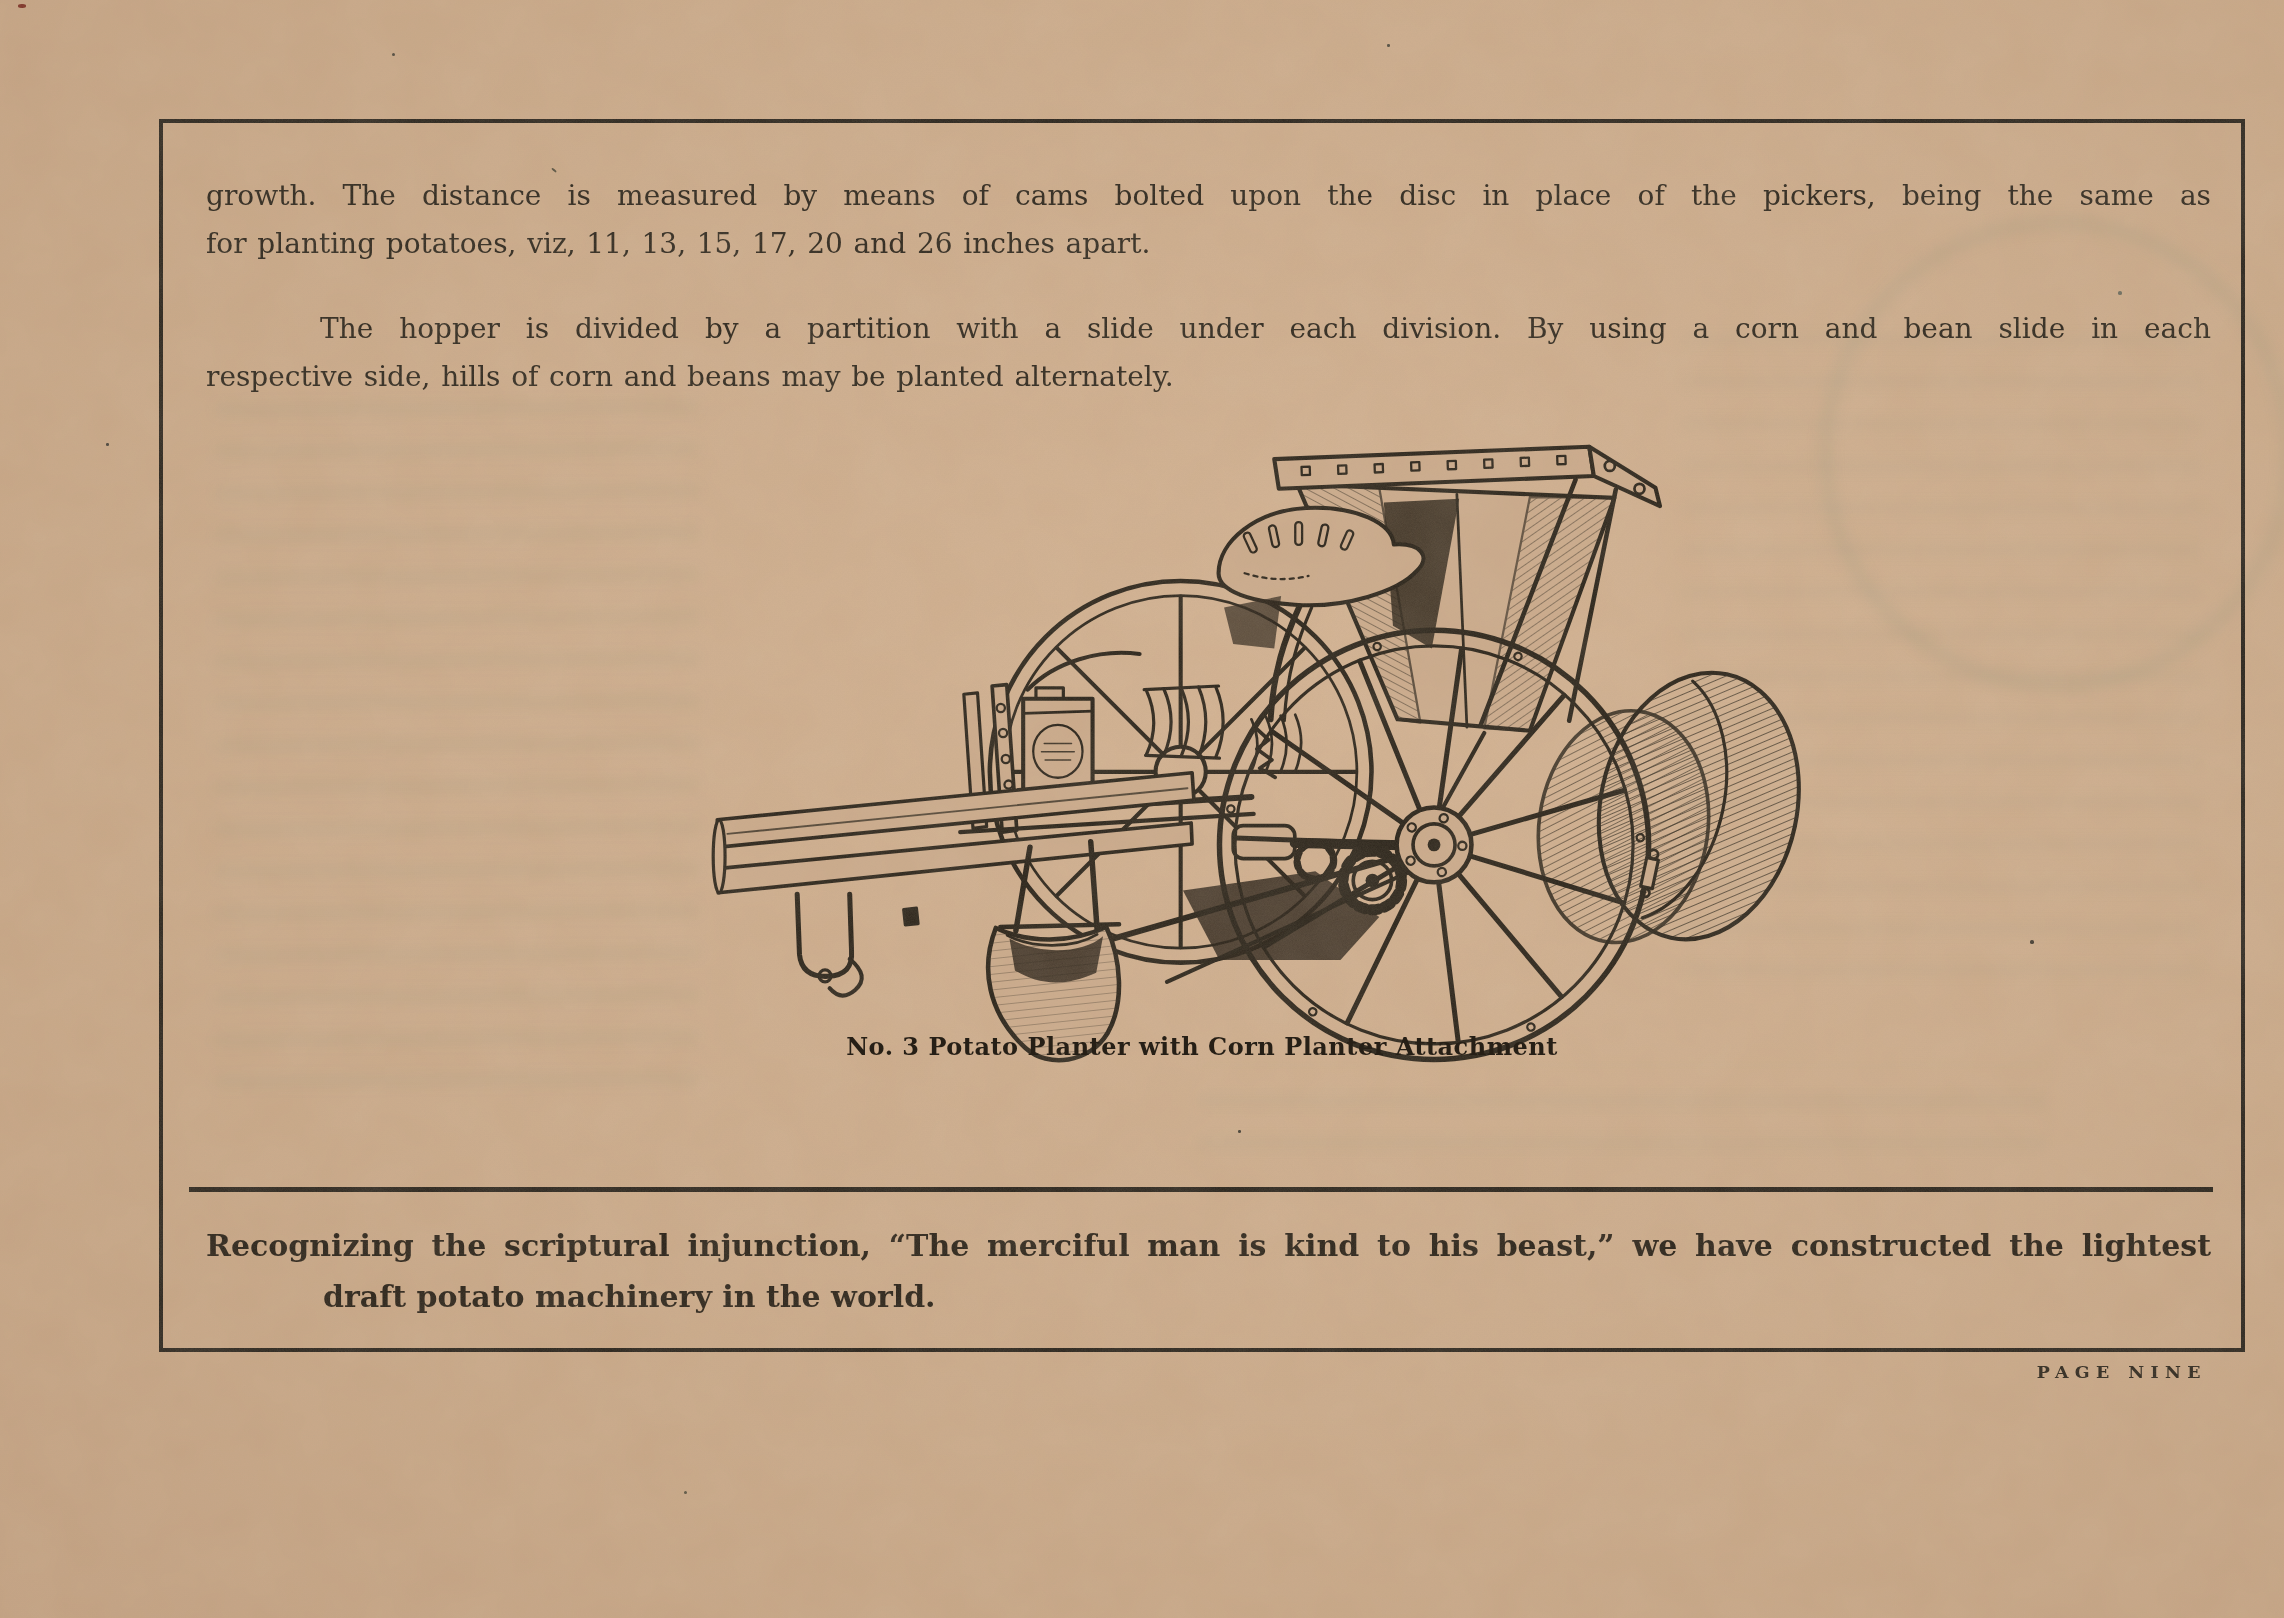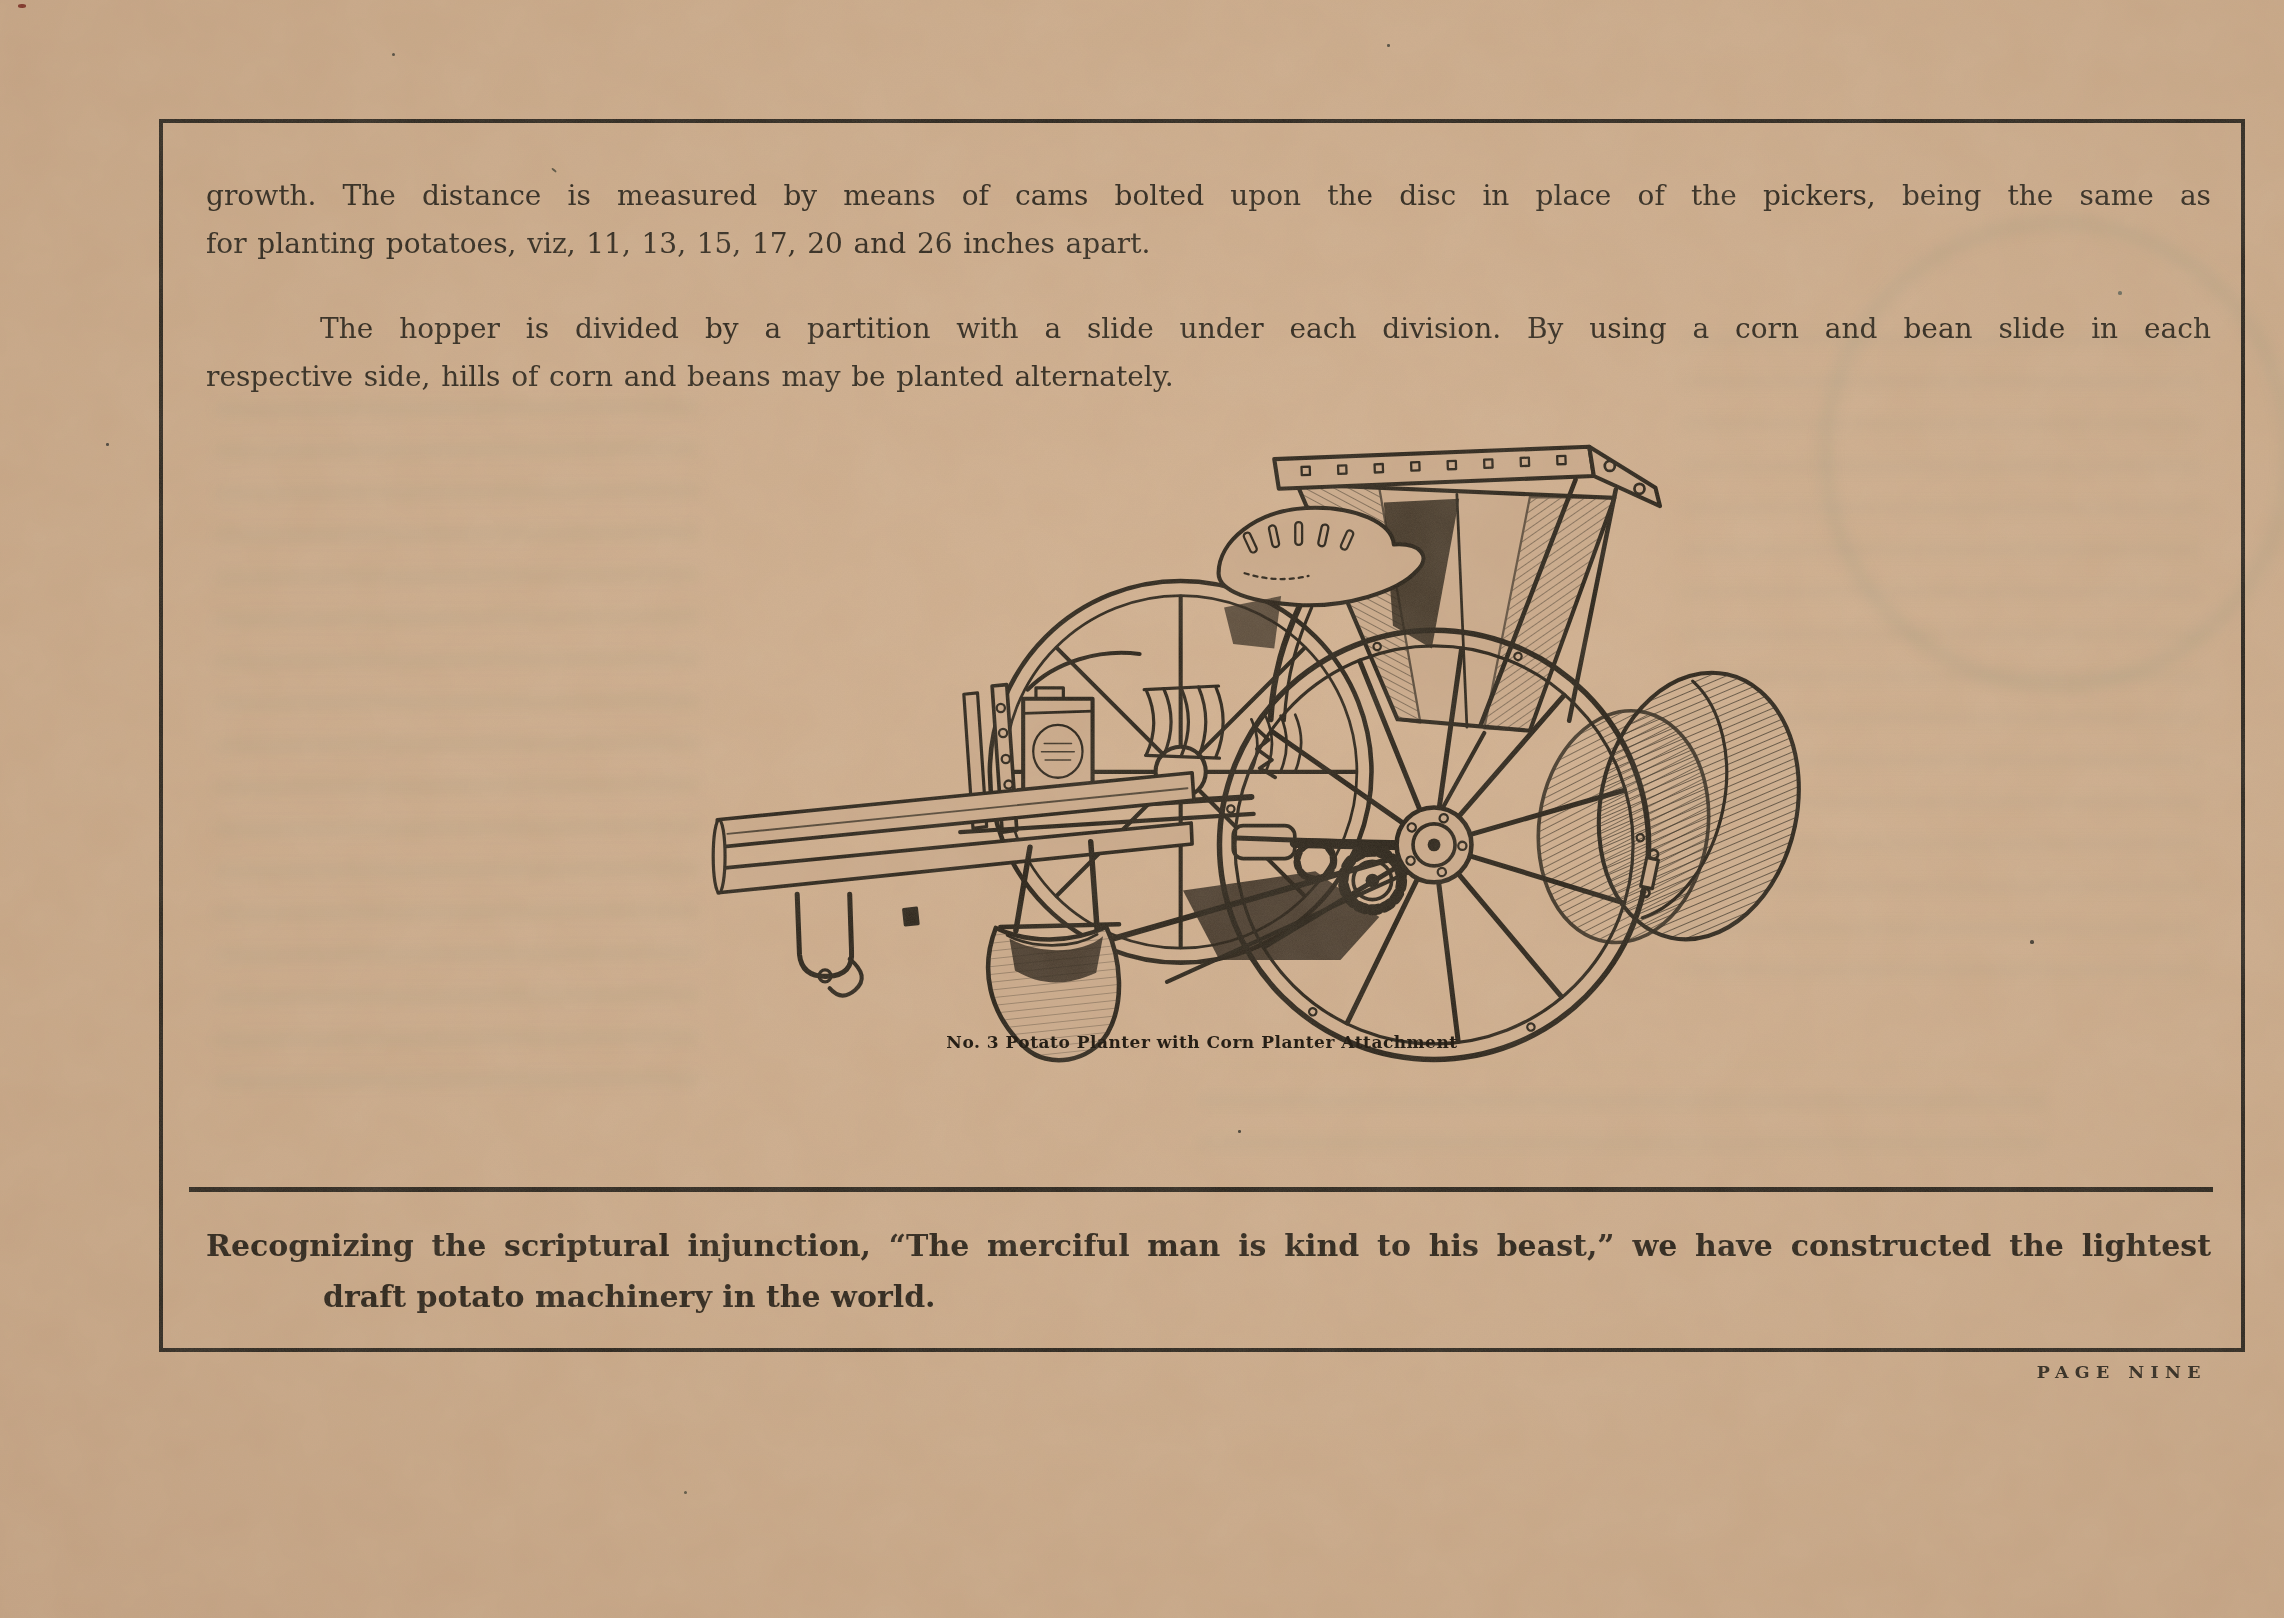--- a/index.html
+++ b/index.html
@@ -28,21 +28,21 @@
     border:4.1px solid #26211a;
   }
   .bodytext{position:absolute;color:#2a241b;font-size:28px;line-height:48px;}
   .line-just{text-align:justify;text-align-last:justify;word-spacing:1.8px;}
   .line-left{text-align:left;word-spacing:1.8px;}
   .indent{text-indent:114px;}
 
   .figure-wrap{position:absolute;left:545px;top:311px;width:1096px;height:630px;pointer-events:none;}
   .caption{
     position:absolute;left:0;top:909px;width:2078px;text-align:center;
-    color:#261f16;font-size:17px;font-weight:bold;letter-spacing:0.5px;z-index:5;
+    color:#261f16;font-size:24px;font-weight:bold;letter-spacing:0.5px;z-index:5;
   }
   .rule{position:absolute;left:26px;top:1064px;width:2024px;height:4.6px;background:#26211a;}
   .statement{
     position:absolute;left:43px;top:1097px;width:2005px;
     color:#261f16;font-size:30px;line-height:51px;font-weight:bold;
   }
   .statement .s2{padding-left:117px;text-align:left;text-align-last:left;}
   .pagenum{
     position:absolute;top:1362px;right:227px;
     color:#2a241b;font-size:17.4px;font-weight:bold;letter-spacing:6.4px;

